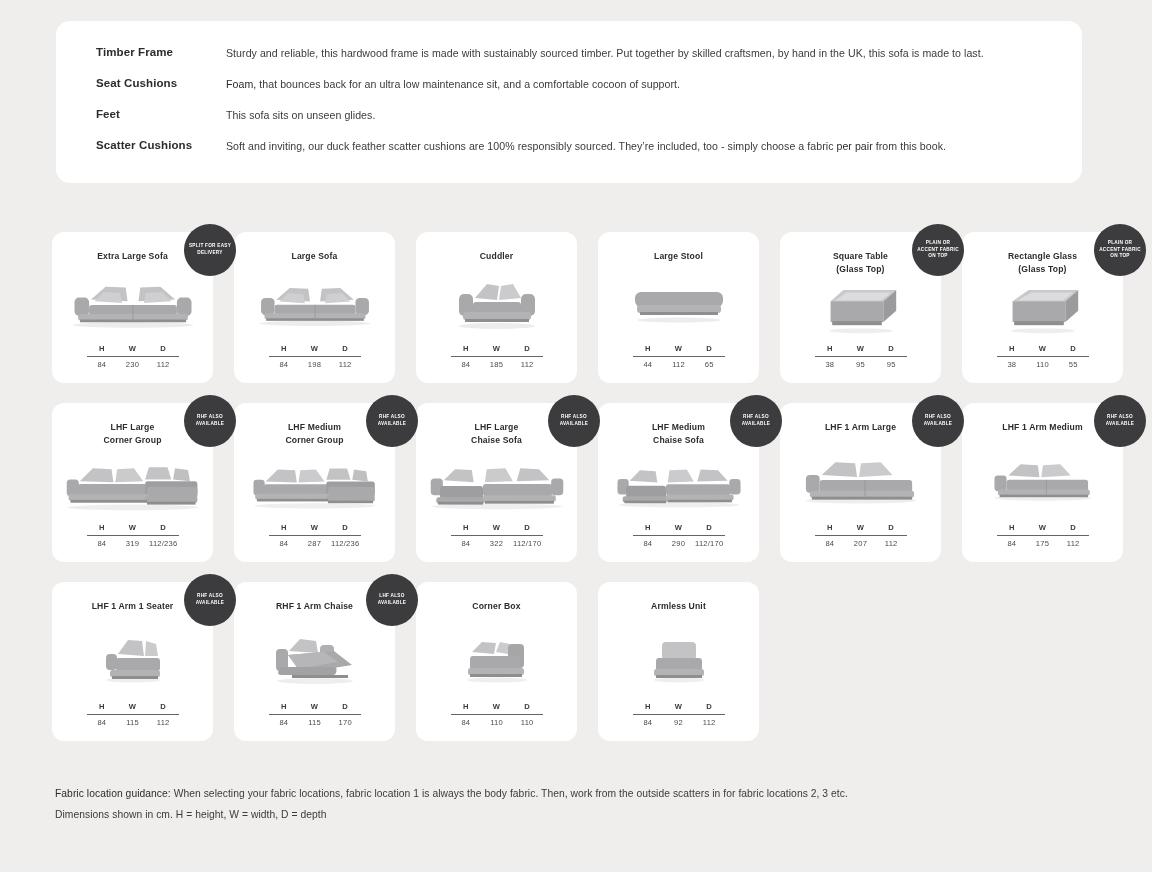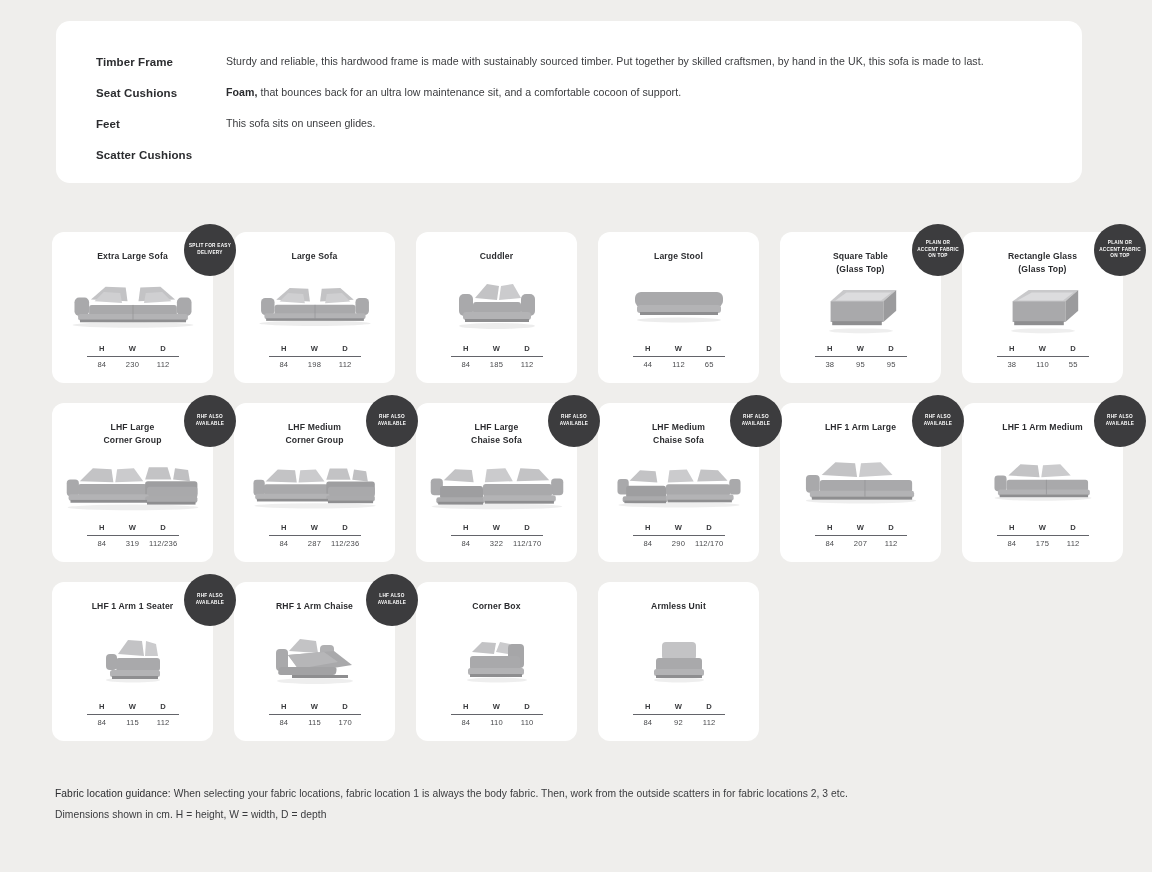--- a/index.html
+++ b/index.html
@@ -25,38 +25,38 @@
     border-radius: 14px;
   }
   .spec-rows {
     position: absolute;
     left: 40px;
     top: 25px;
     right: 24px;
   }
   .spec-row {
     display: flex;
-    align-items: center;
+    align-items: flex-start;
     height: 31px;
   }
   .spec-label {
     width: 130px;
     flex: 0 0 130px;
     font-size: 11.5px;
     font-weight: bold;
     color: #2b2c2f;
     letter-spacing: .1px;
   }
   .spec-text {
     font-size: 10.6px;
     color: #3a3b3e;
     line-height: 1.35;
     letter-spacing: .05px;
   }
-  .spec-text b { font-weight: bold; color: #2b2c2f; }
+  .spec-text b { font-weight: normal; color: #2b2c2f; }
 
   
   .grid {
     position: absolute;
     left: 52px;
     top: 232px;
     width: 1050px;
   }
   .row {
     display: flex;
@@ -177,20 +177,21 @@
       <div class="spec-text"><b>Foam,</b><span> that bounces back for an ultra low maintenance sit, and a comfortable cocoon of support.</span></div>
     </div>
 
     <div class="spec-row">
       <div class="spec-label">Feet</div>
       <div class="spec-text"><span>This sofa sits on unseen glides.</span></div>
     </div>
 
     <div class="spec-row">
       <div class="spec-label">Scatter Cushions</div>
+      <div class="spec-text"><span>Soft and inviting, our duck feather scatter cushions are 100% responsibly sourced. They’re included, too - simply choose a fabric </span><b>per pair</b><span> from this book.</span></div>
     </div>
 
   </div>
 </div>
 
 <div class="grid">
   <div class="row row-1">
       <div class="card">
         <div class="badge">SPLIT FOR EASY DELIVERY</div>
         <div class="card-title">

